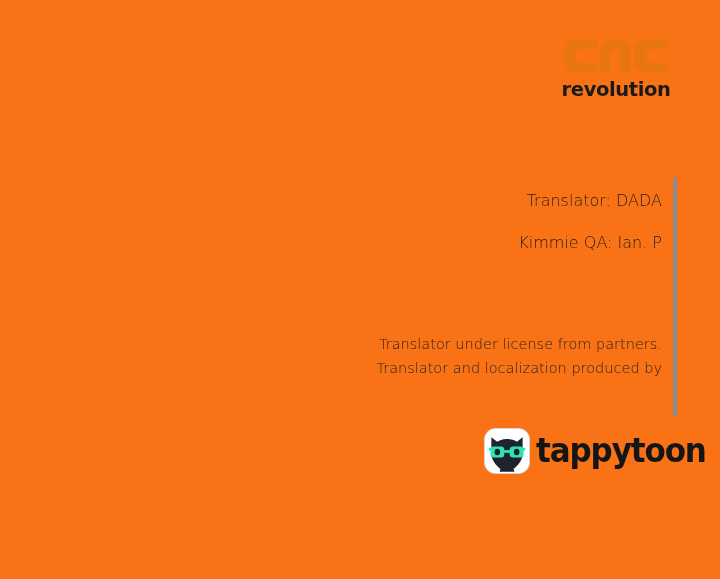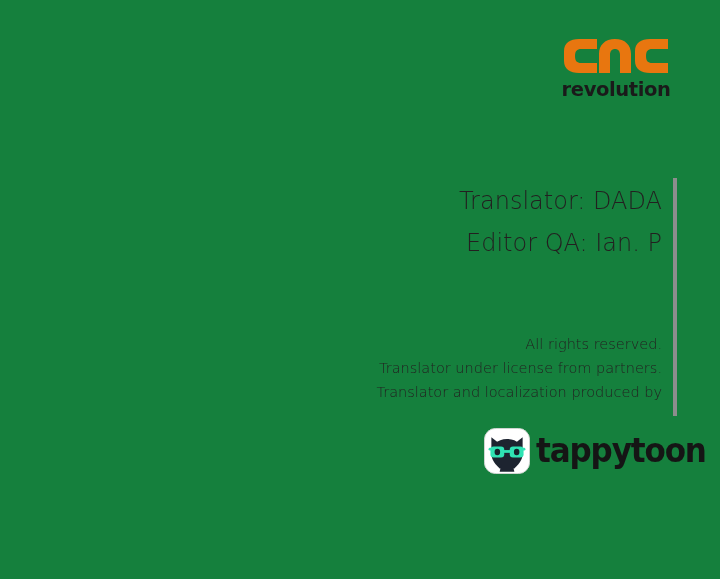--- a/index.html
+++ b/index.html
@@ -8,21 +8,21 @@
     background: #ffffff;
   }
   body {
     font-family: "Liberation Sans", sans-serif;
     -webkit-font-smoothing: antialiased;
   }
   #page {
     position: relative;
     width: 720px;
     height: 579px;
-    background: #15803d;
+    background: #f97316;
     overflow: hidden;
   }
 
   
   #brand-logo {
     position: absolute;
     left: 560px;
     top: 36px;
     width: 120px;
     height: 72px;
@@ -59,21 +59,21 @@
   
   #credits {
     position: absolute;
     left: 300px;
     top: 180px;
     width: 362px;
     text-align: right;
   }
   .credit-line {
     font-family: "DejaVu Sans", sans-serif;
-    font-size: 24px;
+    font-size: 16px;
     font-weight: 300;
     color: #231f20;
     line-height: 42px;
     white-space: nowrap;
   }
 
   
   #fineprint {
     position: absolute;
     left: 220px;
@@ -136,25 +136,24 @@
         <path d="M150 30 C150 14 162 6 180 6 L216 6 L216 26 L184 26 C176 26 172 30 172 40 C172 50 176 54 184 54 L216 54 L216 74 L180 74 C162 74 150 66 150 50 Z"></path>
       </g>
     </svg>
     <div id="brand-sub">revolution</div>
   </div>
 
   <div id="side-rule"></div>
 
   <div id="credits">
     <div class="credit-line">Translator: DADA</div>
-    <div class="credit-line">Editor QA: Ian. P</div>
+    <div class="credit-line">Kimmie QA: Ian. P</div>
   </div>
 
   <div id="fineprint">
-    <div class="fine-line">All rights reserved.</div>
     <div class="fine-line">Translator under license from partners.</div>
     <div class="fine-line">Translator and localization produced by</div>
   </div>
 
   <div id="tappytoon">
     <svg id="tappytoon-icon" viewBox="0 0 100 100" aria-hidden="true">
       <rect x="1" y="1" width="98" height="98" rx="24" ry="24" fill="#ffffff" stroke="#d8d8d8" stroke-width="2"></rect>
       <g fill="#1d2430">
 
         <path d="M16 20 L16 50 L34 34 Z"></path>

